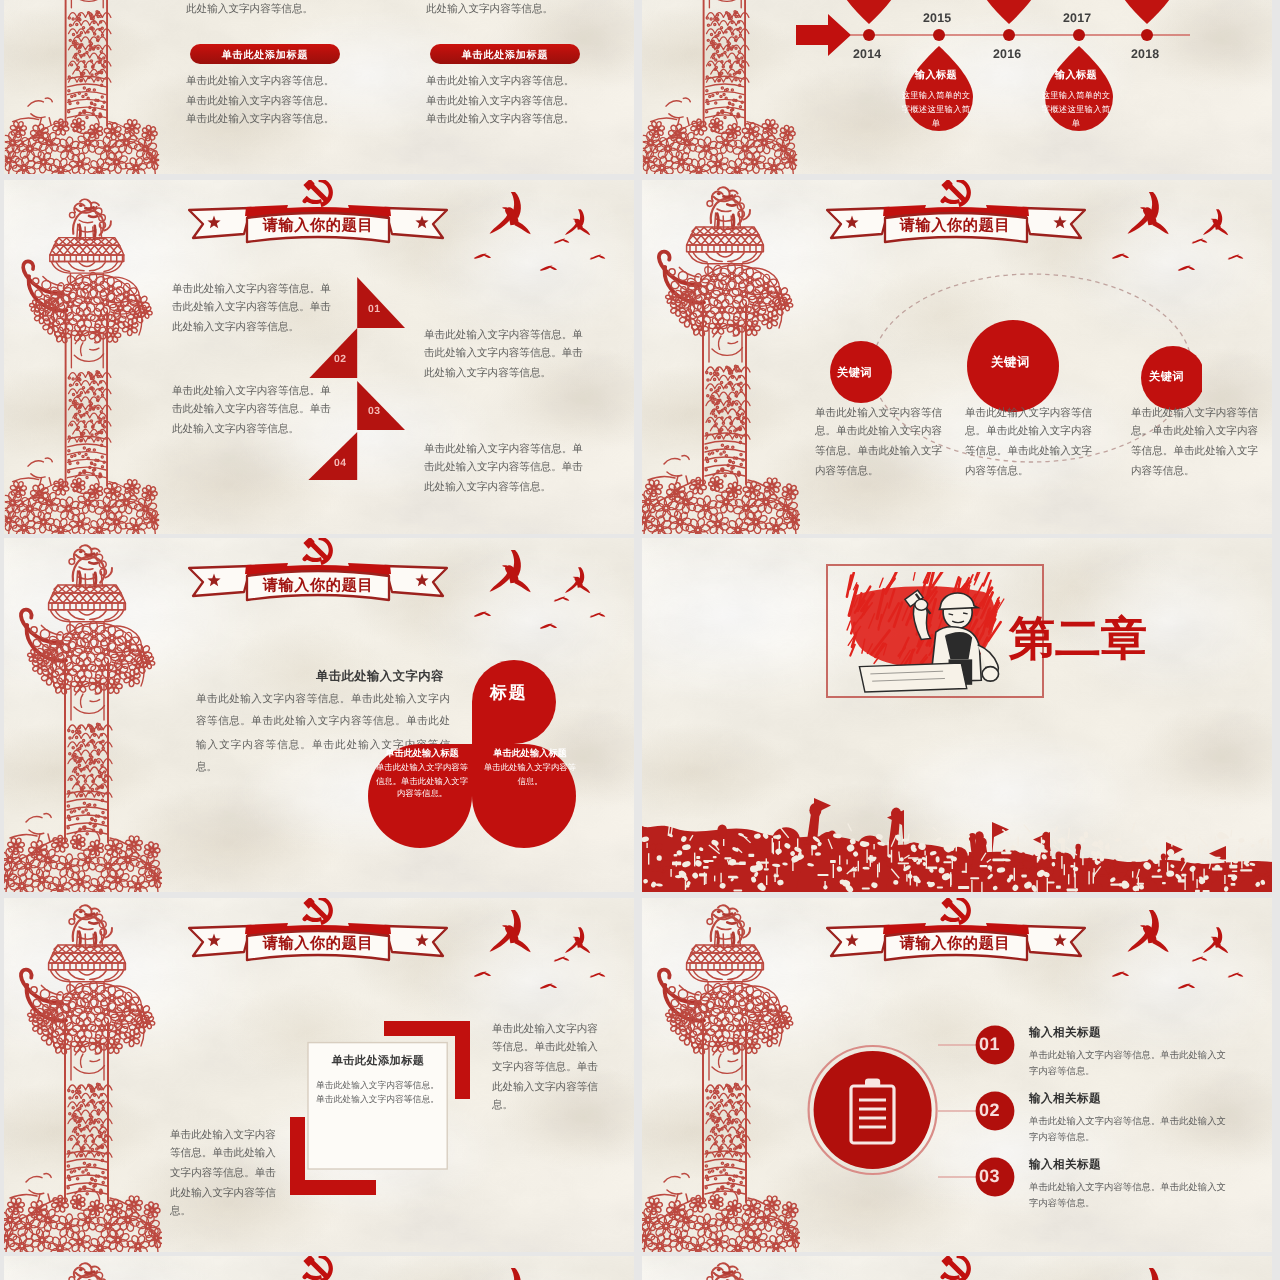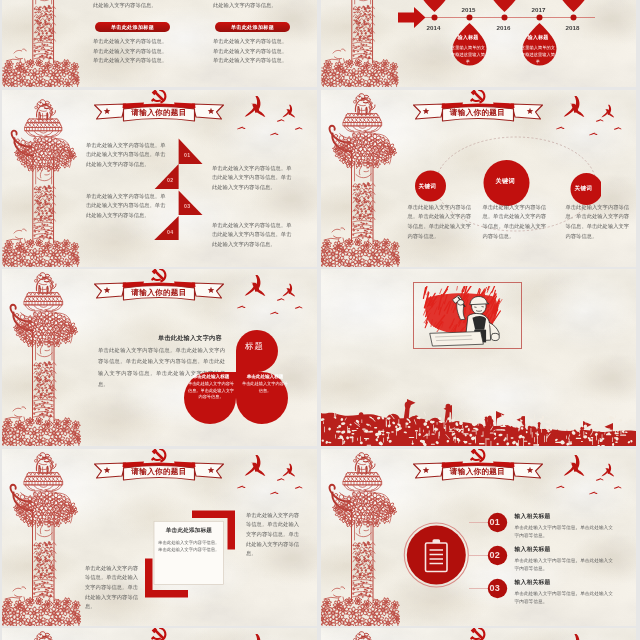--- a/index.html
+++ b/index.html
@@ -40,21 +40,21 @@
   .step-num{position:absolute;font-size:5.2px;color:#f4b9b5;font-weight:bold;letter-spacing:.3px;}
   .tl-year{position:absolute;font-size:6.2px;color:#3f3f3f;font-weight:bold;letter-spacing:.1px;}
   .drop-txt{position:absolute;width:37px;text-align:center;color:#fff;}
   .drop-title{font-size:5.1px;font-weight:bold;letter-spacing:.2px;}
   .drop-body{font-size:4.2px;line-height:7px;margin-top:3px;letter-spacing:.1px;}
   .ribbon{position:absolute;left:92px;top:11px;}
 
   .kw-label{position:absolute;font-size:5.6px;color:#fff;font-weight:bold;letter-spacing:.3px;}
   .kw-big{font-size:6.2px;}
   .s5-head{position:absolute;left:156px;top:65px;font-size:6.2px;font-weight:bold;color:#3a3a3a;letter-spacing:.2px;}
-  .s5-big{position:absolute;font-size:8.4px;color:#fff;font-weight:normal;letter-spacing:1px;}
+  .s5-big{position:absolute;font-size:8.4px;color:#fff;font-weight:bold;letter-spacing:1px;}
   .s5-c{position:absolute;text-align:center;color:#fff;}
   .s5-ct{font-size:4.6px;font-weight:bold;}
   .s5-cb{font-size:4.2px;line-height:6.6px;margin-top:2px;}
   .s6-frame{position:absolute;left:92px;top:13px;width:107px;height:65px;border:1px solid #c76a63;}
   .s6-chapter{position:absolute;left:184px;top:38px;font-size:23px;font-weight:bold;color:#c1100e;letter-spacing:0px;line-height:24px;}
   .s7-card{position:absolute;left:156px;top:78px;width:62px;text-align:center;}
   .s7-title{font-size:5.6px;font-weight:bold;color:#3a3a3a;letter-spacing:.2px;}
   .s7-body{font-size:4.4px;line-height:7.4px;color:#5e5e5e;margin-top:4px;text-align:left;}
   .s8-num{position:absolute;font-size:9px;color:#f7dcda;font-weight:bold;letter-spacing:.2px;}
   .s8-item{position:absolute;left:194px;width:100px;}
@@ -1944,20 +1944,21 @@
         <path d="M126 46 l5 1 M142 45 l5 1" stroke="#2b2b2b" stroke-width="1.5" fill="none"></path>
         <path d="M130 54 c4 2 9 2 13 0" stroke="#2b2b2b" stroke-width="1.5" fill="none"></path>
         <path d="M112 66 c6-5 16-7 26-5 c12 2 20 10 22 22 l2 36 -56 2 z" fill="#f7f2e8" stroke="#2b2b2b" stroke-width="1.8"></path>
         <path d="M122 70 l6 26 l20 0 l4-24 c-3-4-8-6-14-6 c-6 0-12 2-16 4 z" fill="#2b2b2b"></path>
         <path d="M126 96 h26 v28 h-26 z" fill="#2b2b2b"></path>
         <path d="M158 80 c10 4 18 12 22 22 c2 5 0 9-4 10 c-5 1-9-3-9-8" fill="#f7f2e8" stroke="#2b2b2b" stroke-width="1.8"></path>
         <ellipse cx="172" cy="112" rx="9" ry="8" fill="#f7f2e8" stroke="#2b2b2b" stroke-width="1.8"></ellipse>
         <path d="M28 104 L140 100 L146 128 L34 132 Z" fill="#f7f2e8" stroke="#2b2b2b" stroke-width="1.6"></path>
         <path d="M40 112 L120 109 M42 120 L122 117" stroke="#2b2b2b" stroke-width="1.0" fill="none" opacity="0.5"></path>
       </svg>
+    <span class="s6-chapter">第二章</span>
     <svg class="abs" style="left:0;top:92px;width:315px;height:85px" viewBox="0 0 315 85" preserveAspectRatio="none">
       <use href="#sym-crowd"></use>
     </svg>
   </div>
 
   <div class="slide c1">
     <div class="paper"></div>
     <svg class="grain" width="315" height="177">
         <rect width="315" height="177" fill="#b5a991" filter="url(#marble)"></rect>
       </svg>

